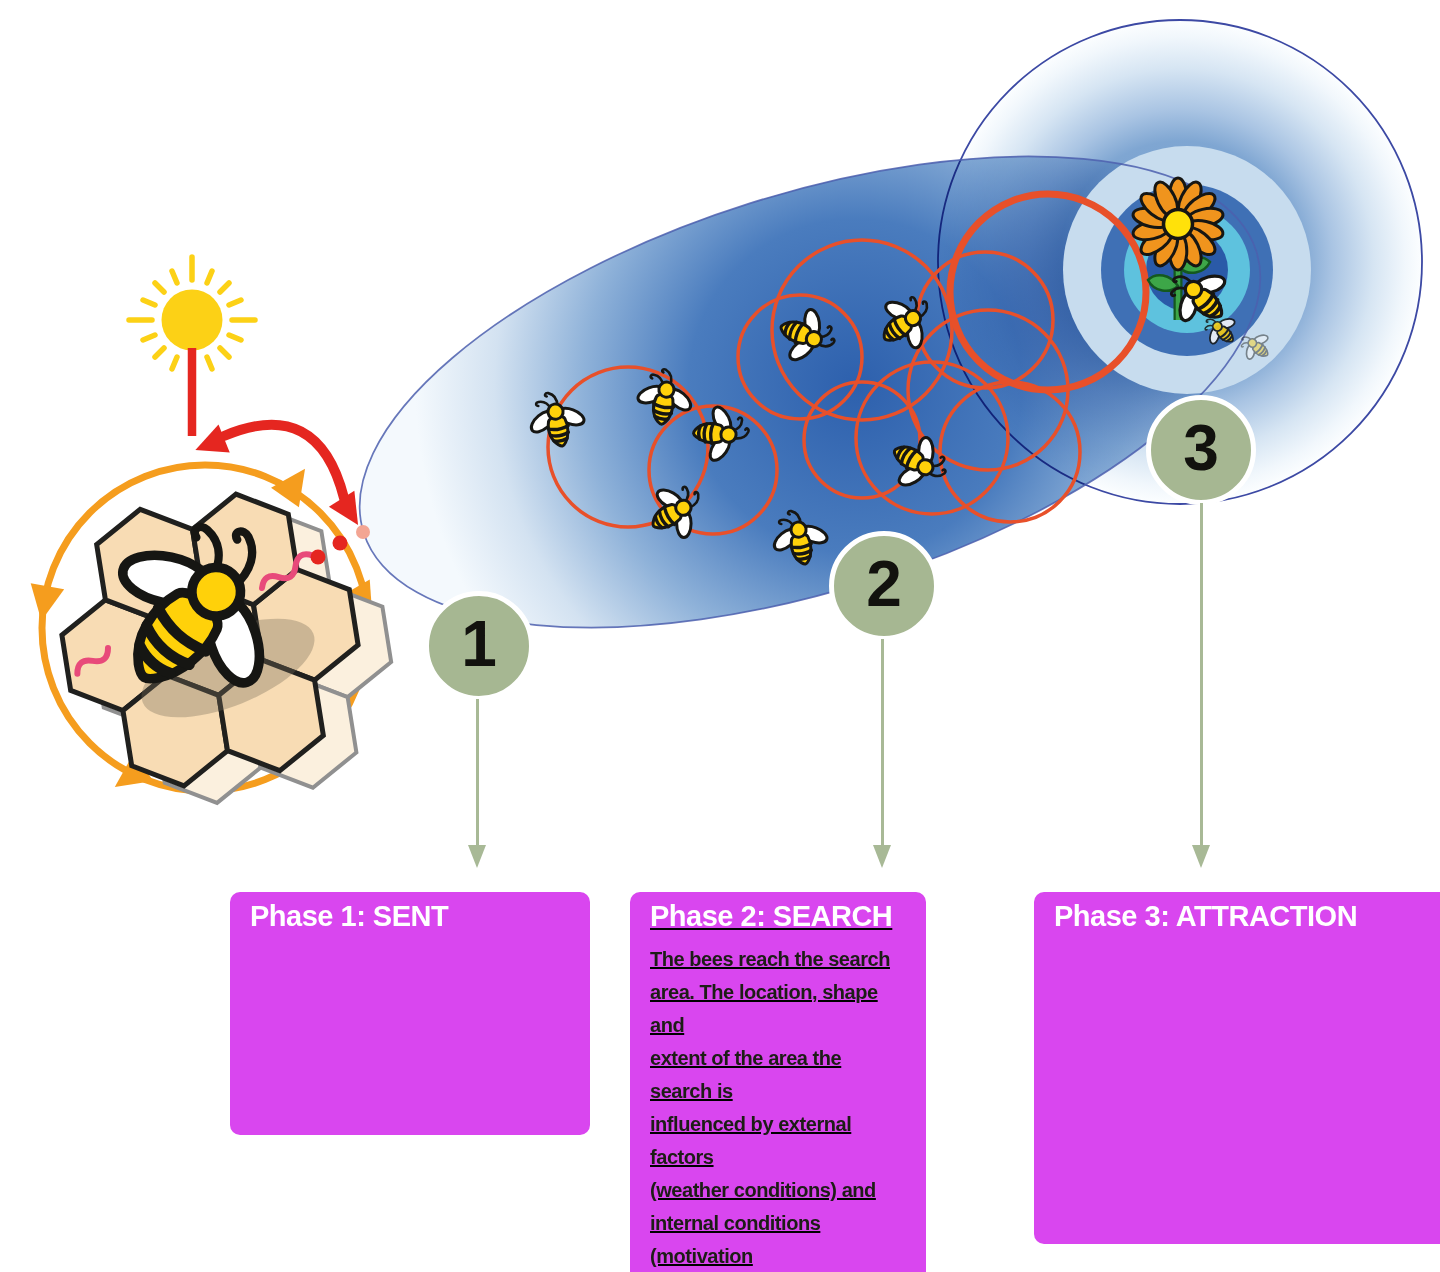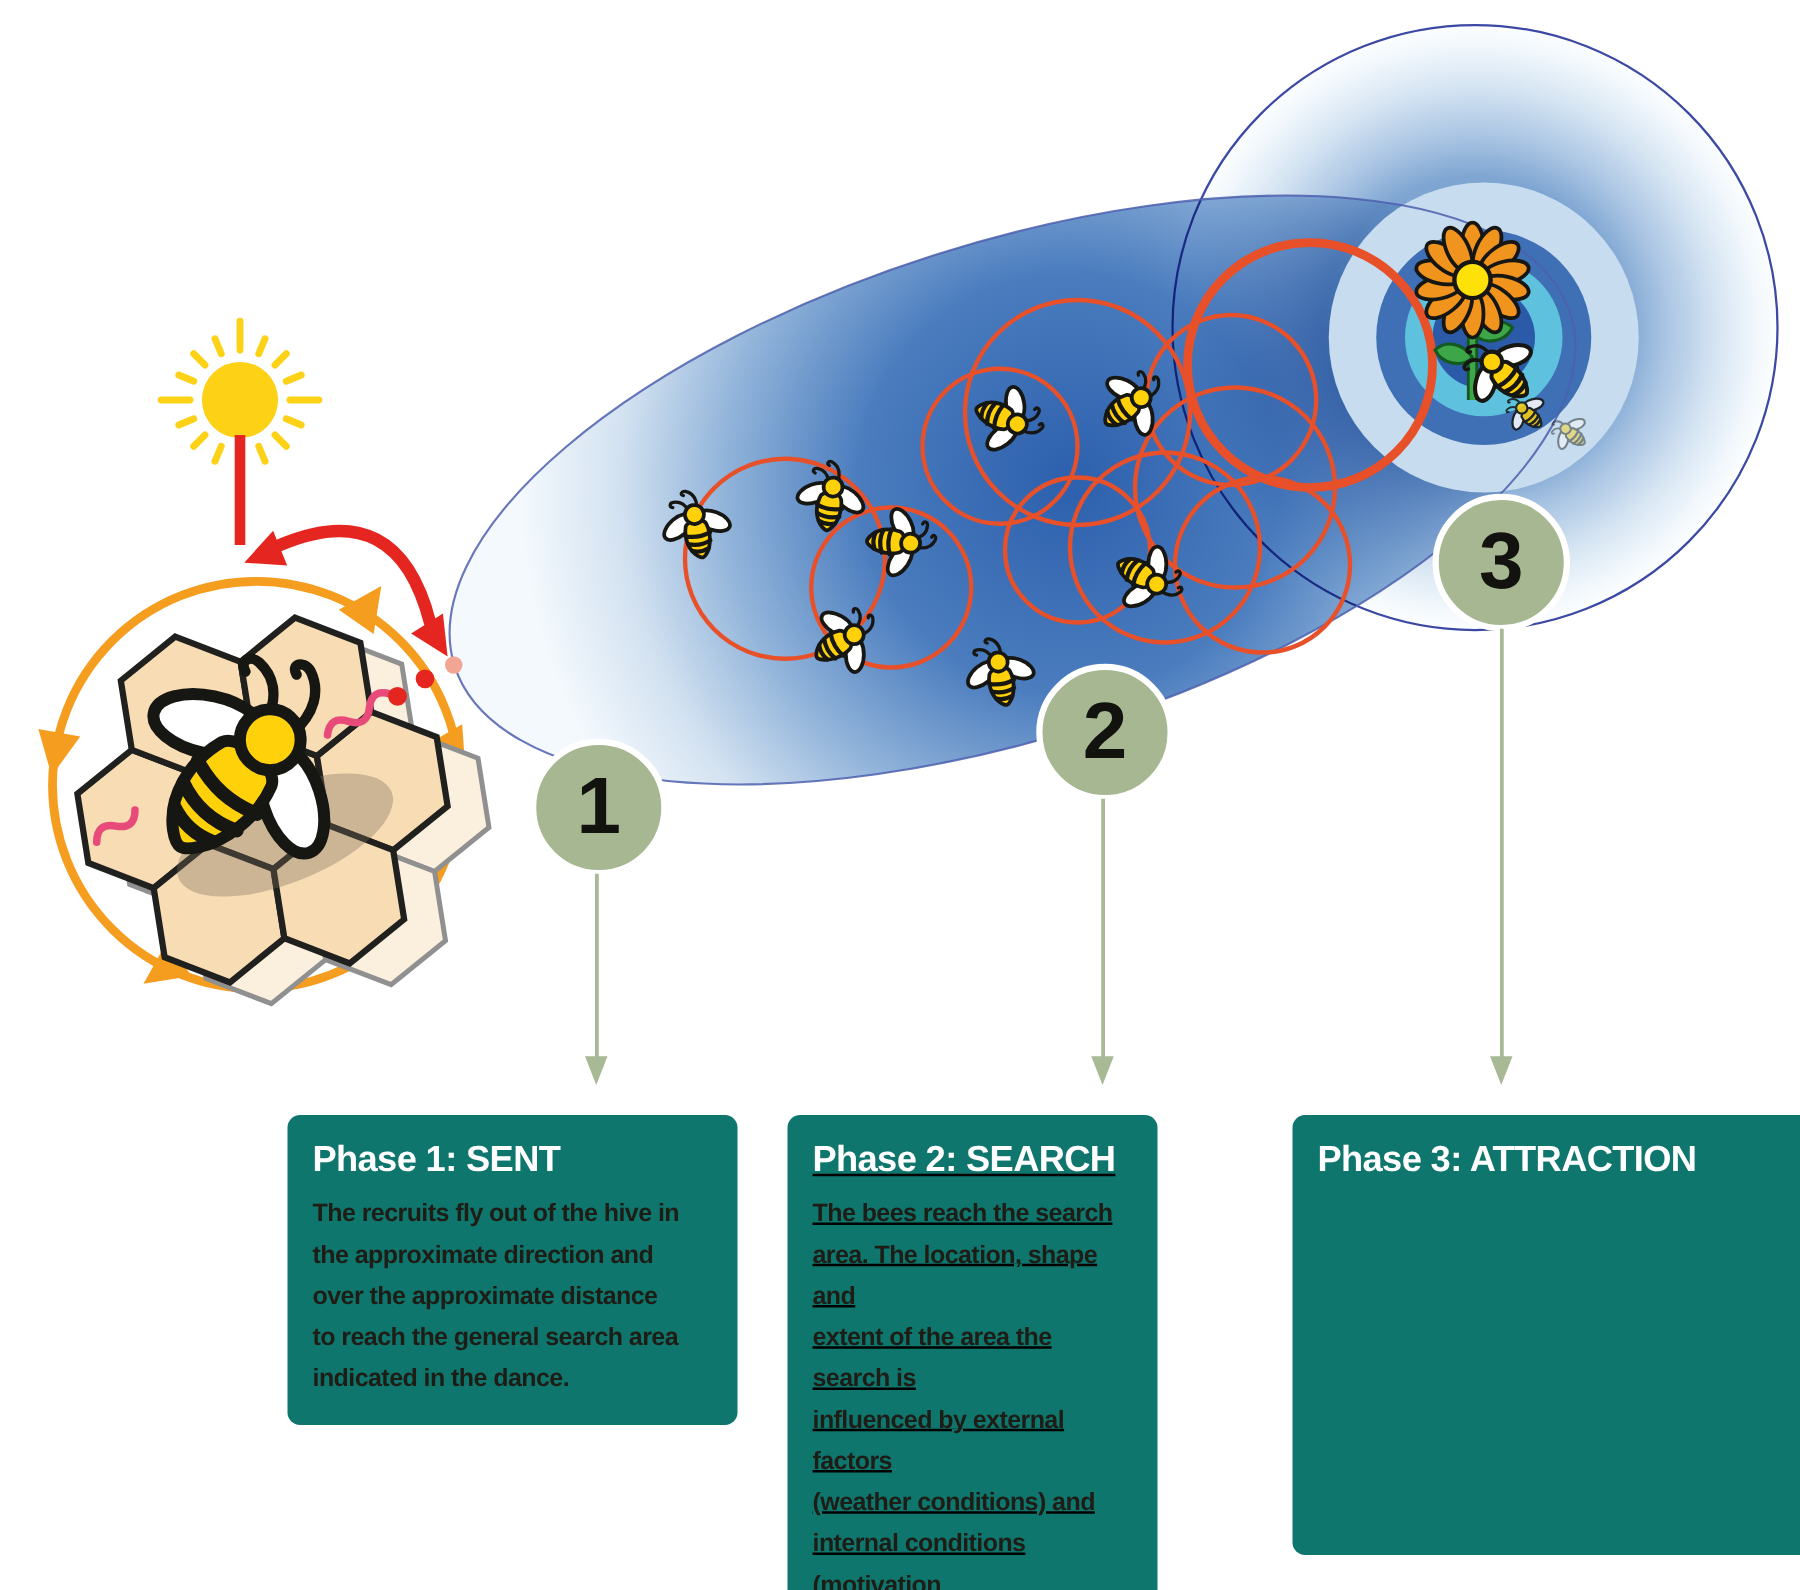--- a/index.html
+++ b/index.html
@@ -11,22 +11,22 @@
          border:5px solid #fff;border-radius:50%;background:#a6b792;color:#12120e;
          display:flex;align-items:center;justify-content:center;
          font-size:64px;font-weight:700;line-height:1;}
   .badge span{transform:translateY(-2px);}
 
   .connector{position:absolute;width:3px;background:#a8b996;}
   .connector-arrow{position:absolute;width:0;height:0;
          border-left:9px solid transparent;border-right:9px solid transparent;
          border-top:23px solid #a8b996;}
 
-  .phase-box{position:absolute;box-sizing:border-box;background:#0f766e;
-         border-radius:10px;padding:20px 20px;}
+  .phase-box{position:absolute;box-sizing:border-box;background:#d946ef;
+         border-radius:10px;padding:8px 20px;}
   .phase-box h2{margin:0 0 10px 0;font-size:29px;line-height:1.15;color:#ffffff;
          letter-spacing:-0.5px;font-weight:700;}
   .phase-box p{margin:0;font-size:20px;line-height:1.65;font-weight:700;color:#1d1d16;
          letter-spacing:-0.45px;white-space:pre-line;}
 </style>
 </head>
 <body>
 
 <div class="stage">
 
@@ -198,25 +198,20 @@
 
   <div class="connector" style="left:476px;top:699px;height:148px;"></div>
   <div class="connector-arrow" style="left:468px;top:845px;"></div>
   <div class="connector" style="left:881px;top:639px;height:208px;"></div>
   <div class="connector-arrow" style="left:873px;top:845px;"></div>
   <div class="connector" style="left:1200px;top:503px;height:344px;"></div>
   <div class="connector-arrow" style="left:1192px;top:845px;"></div>
 
   <section class="phase-box" style="left:230px;top:892px;width:360px;min-height:243px;">
     <h2>Phase 1: SENT</h2>
-    <p>The recruits fly out of the hive in
-the approximate direction and
-over the approximate distance
-to reach the general search area
-indicated in the dance.</p>
   </section>
 
   <section class="phase-box" style="left:630px;top:892px;width:296px;min-height:321px;text-decoration:underline;">
     <h2>Phase 2: SEARCH</h2>
     <p>The bees reach the search
 area. The location, shape and
 extent of the area the search is
 influenced by external factors
 (weather conditions) and
 internal conditions (motivation

